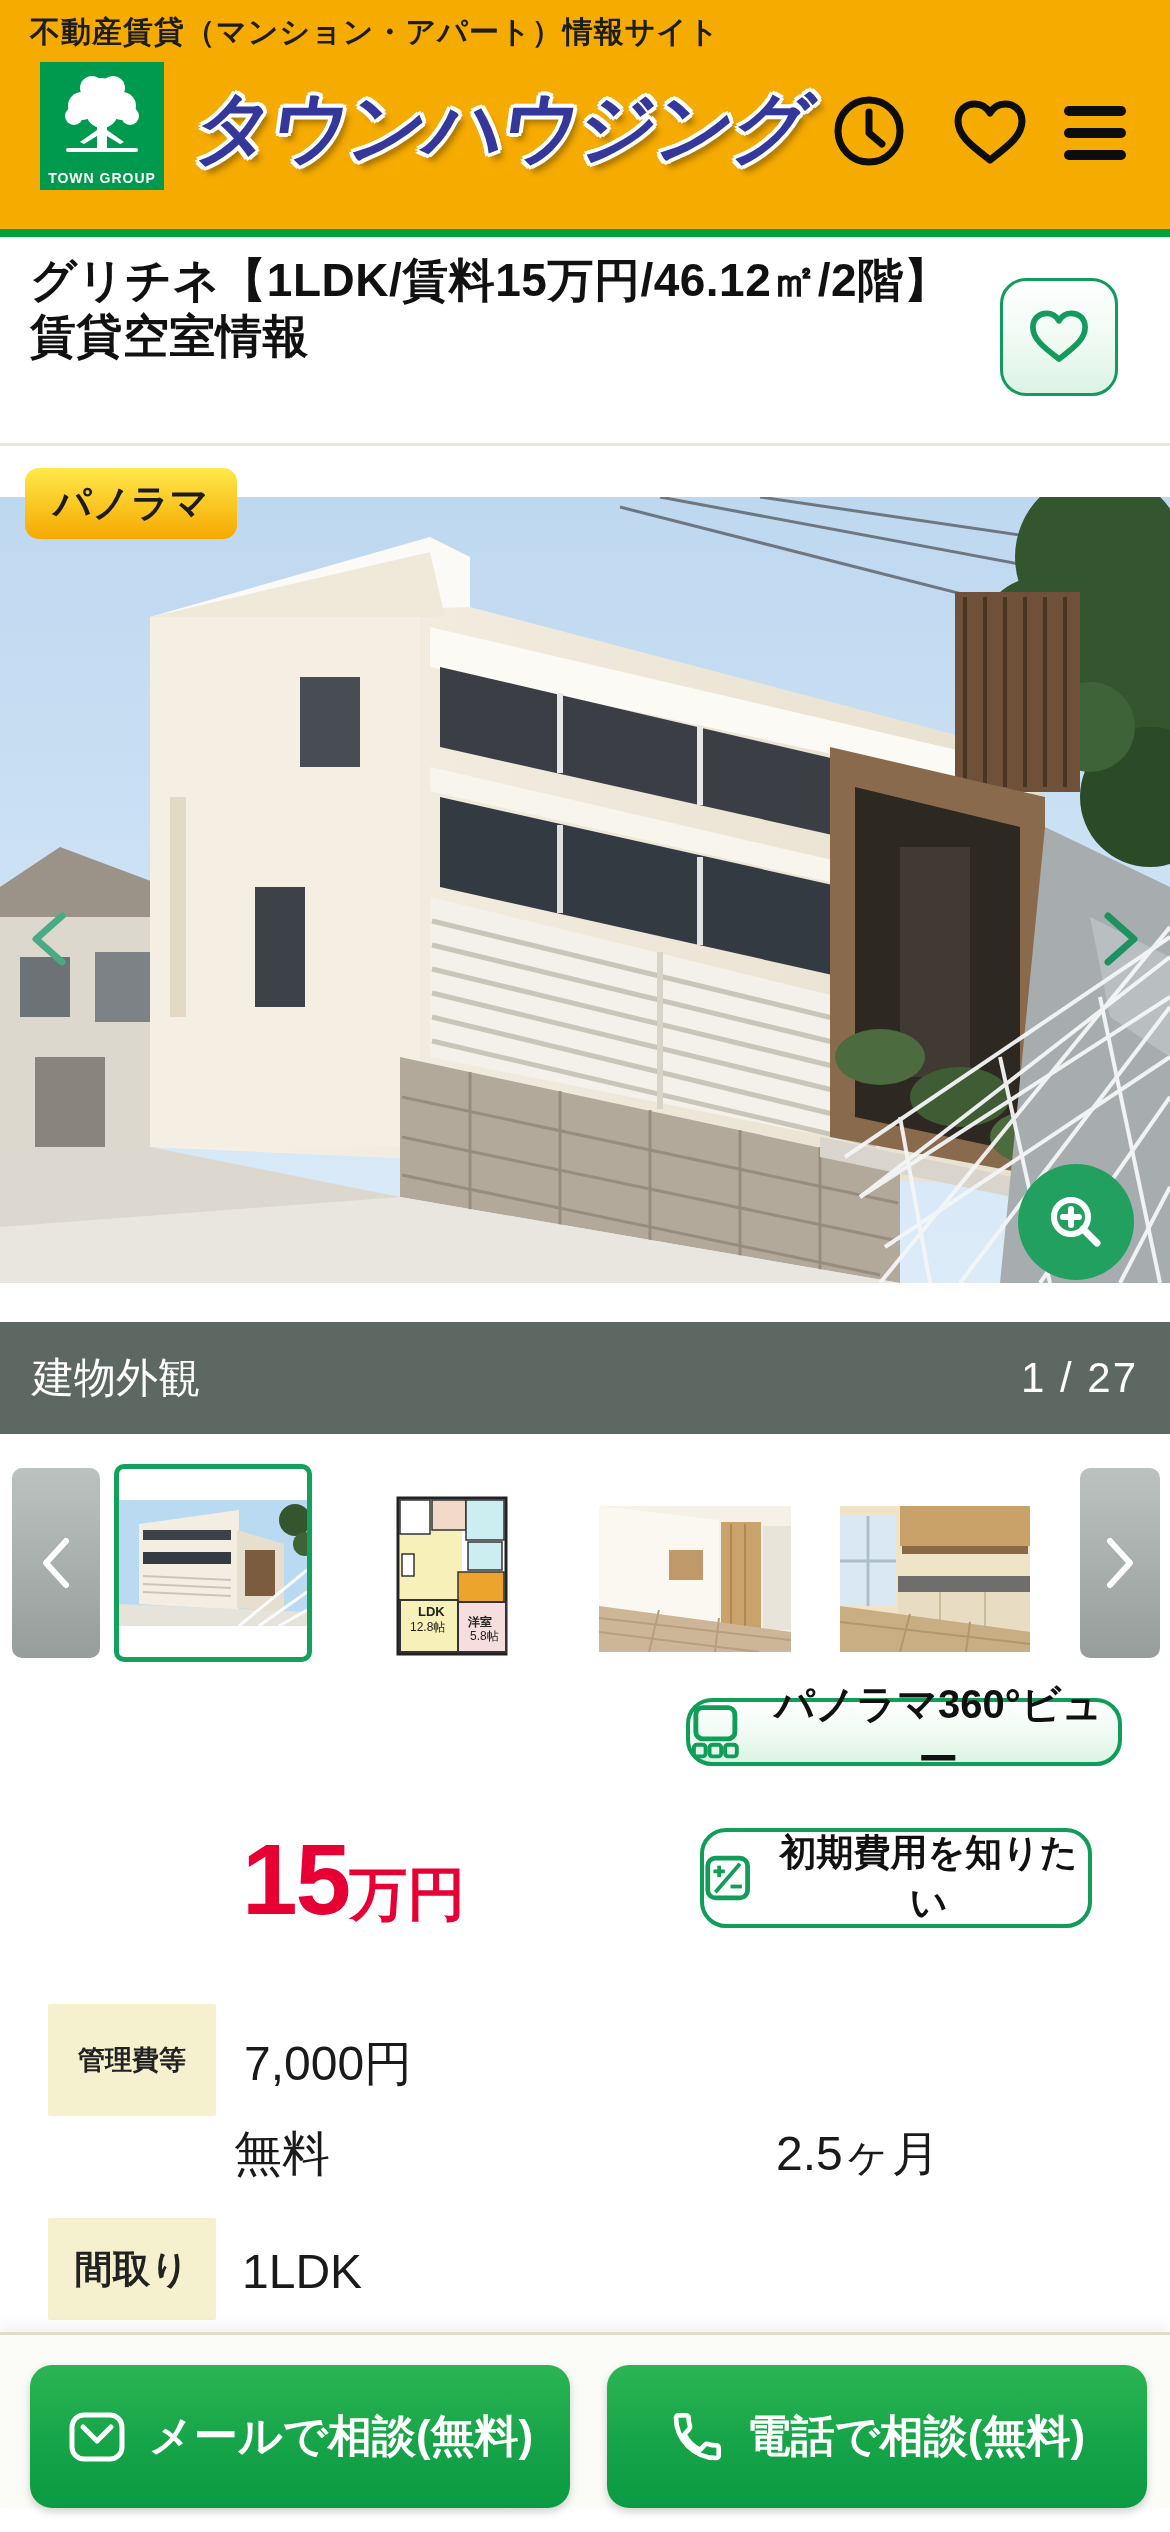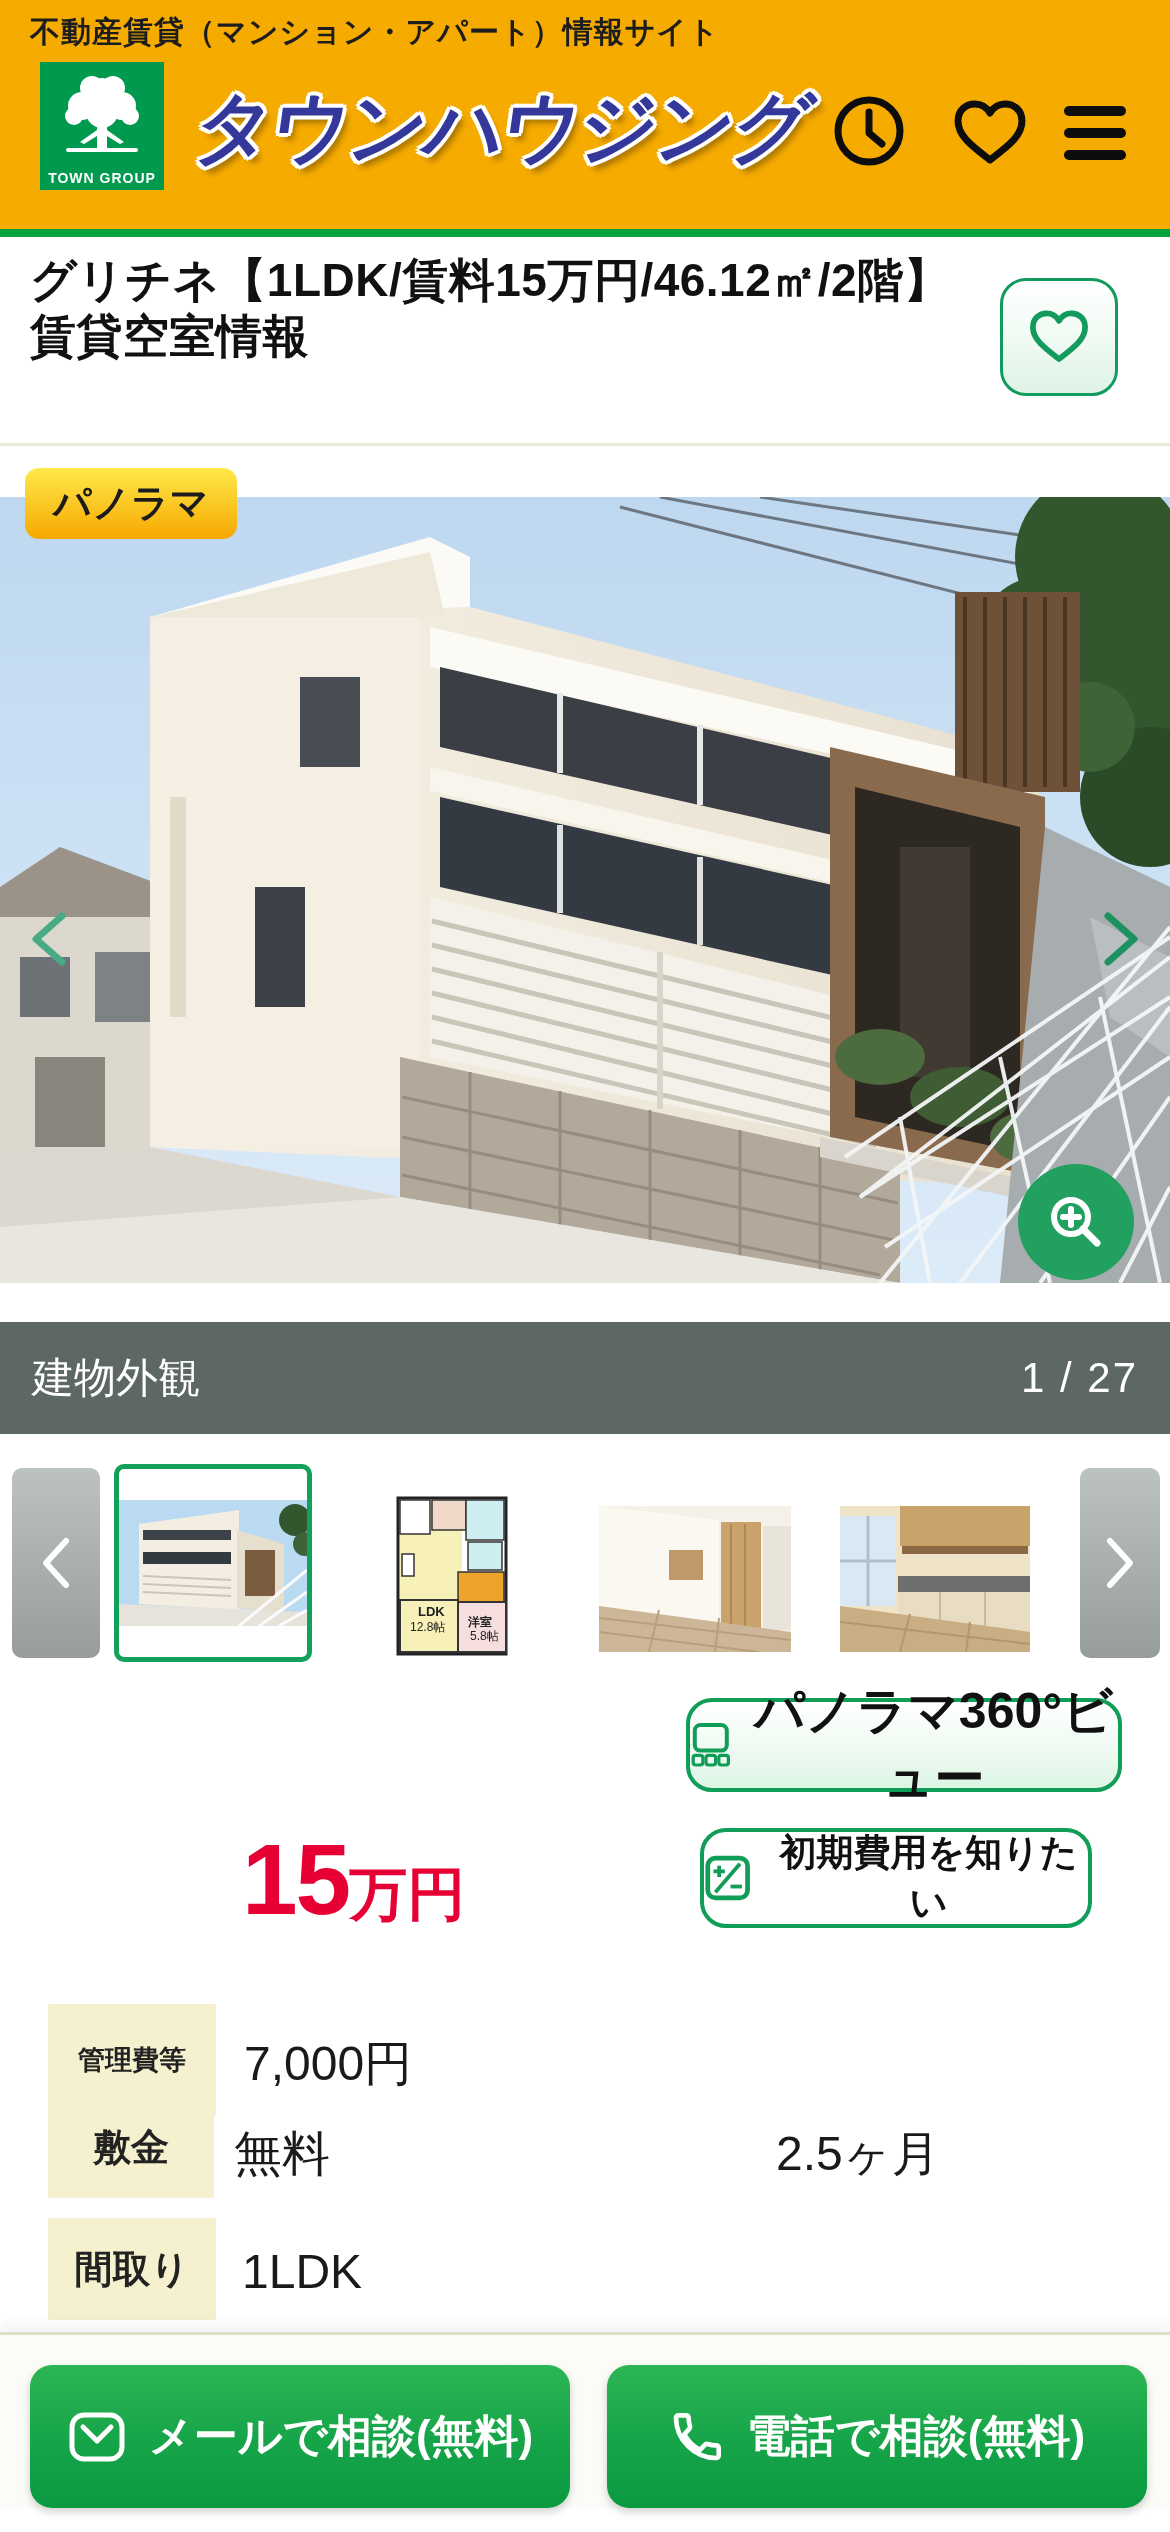--- a/index.html
+++ b/index.html
@@ -44,21 +44,21 @@
   .thumb-arrow.left { left:12px; top:1468px; }
   .thumb-arrow.right { left:1080px; top:1468px; width:80px; }
   .thumb { position:absolute; background:#fff; cursor:pointer; overflow:hidden; }
   .thumb1 { left:114px; top:1464px; width:198px; height:198px; border:5px solid #12a05a; border-radius:10px; display:flex; align-items:center; justify-content:center; }
   .thumb2 { left:392px; top:1490px; width:120px; height:172px; }
   .thumb3 { left:599px; top:1506px; width:192px; height:146px; }
   .thumb4 { left:840px; top:1506px; width:190px; height:146px; }
 
   
   .btn-outline { position:absolute; display:flex; align-items:center; justify-content:center; gap:18px; border:4px solid #0f9d58; background:#ffffff; border-radius:26px; font-weight:bold; color:#111; cursor:pointer; }
-  .btn-pano { left:686px; top:1698px; width:436px; height:94px; font-size:50px; background:linear-gradient(180deg,#ffffff 0%,#effaf2 55%,#dcf4e4 100%); }
+  .btn-pano { left:686px; top:1698px; width:436px; height:68px; font-size:40px; background:linear-gradient(180deg,#ffffff 0%,#effaf2 55%,#dcf4e4 100%); }
   .btn-cost { left:700px; top:1828px; width:392px; height:100px; font-size:37px; }
 
   
   .row-label { position:absolute; background:#f5f0ce; display:flex; align-items:center; justify-content:center; font-weight:bold; color:#222; border-radius:2px; }
   .lbl-rent { left:48px; top:1824px; width:168px; height:116px; font-size:40px; }
   .lbl-mgmt { left:48px; top:2004px; width:168px; height:112px; font-size:27px; }
   .lbl-deposit { left:48px; top:2096px; width:166px; height:102px; font-size:38px; }
   .lbl-key { left:588px; top:2096px; width:168px; height:102px; font-size:38px; }
   .lbl-layout { left:48px; top:2218px; width:168px; height:102px; font-size:38px; }
   .rent-value { position:absolute; left:242px; top:1822px; color:#e60033; font-weight:bold; white-space:nowrap; }
@@ -410,21 +410,20 @@
     <span>初期費用を知りたい</span>
   </button>
 
   <div class="rent-value">
     <span class="big">15</span><span class="unit">万円</span>
   </div>
 
   <div class="row-label lbl-mgmt">管理費等</div>
   <div class="val-text val-mgmt">7,000円</div>
 
-  <div class="row-label lbl-deposit">敷金</div>
   <div class="val-text val-deposit">無料</div>
 
   <div class="val-text val-key">2.5ヶ月</div>
 
   <div class="row-label lbl-layout">間取り</div>
   <div class="val-text val-layout">1LDK</div>
 
   <div class="bottom-bar">
     <button class="cta cta-mail">
       <svg width="60" height="60" viewBox="0 0 60 60">

